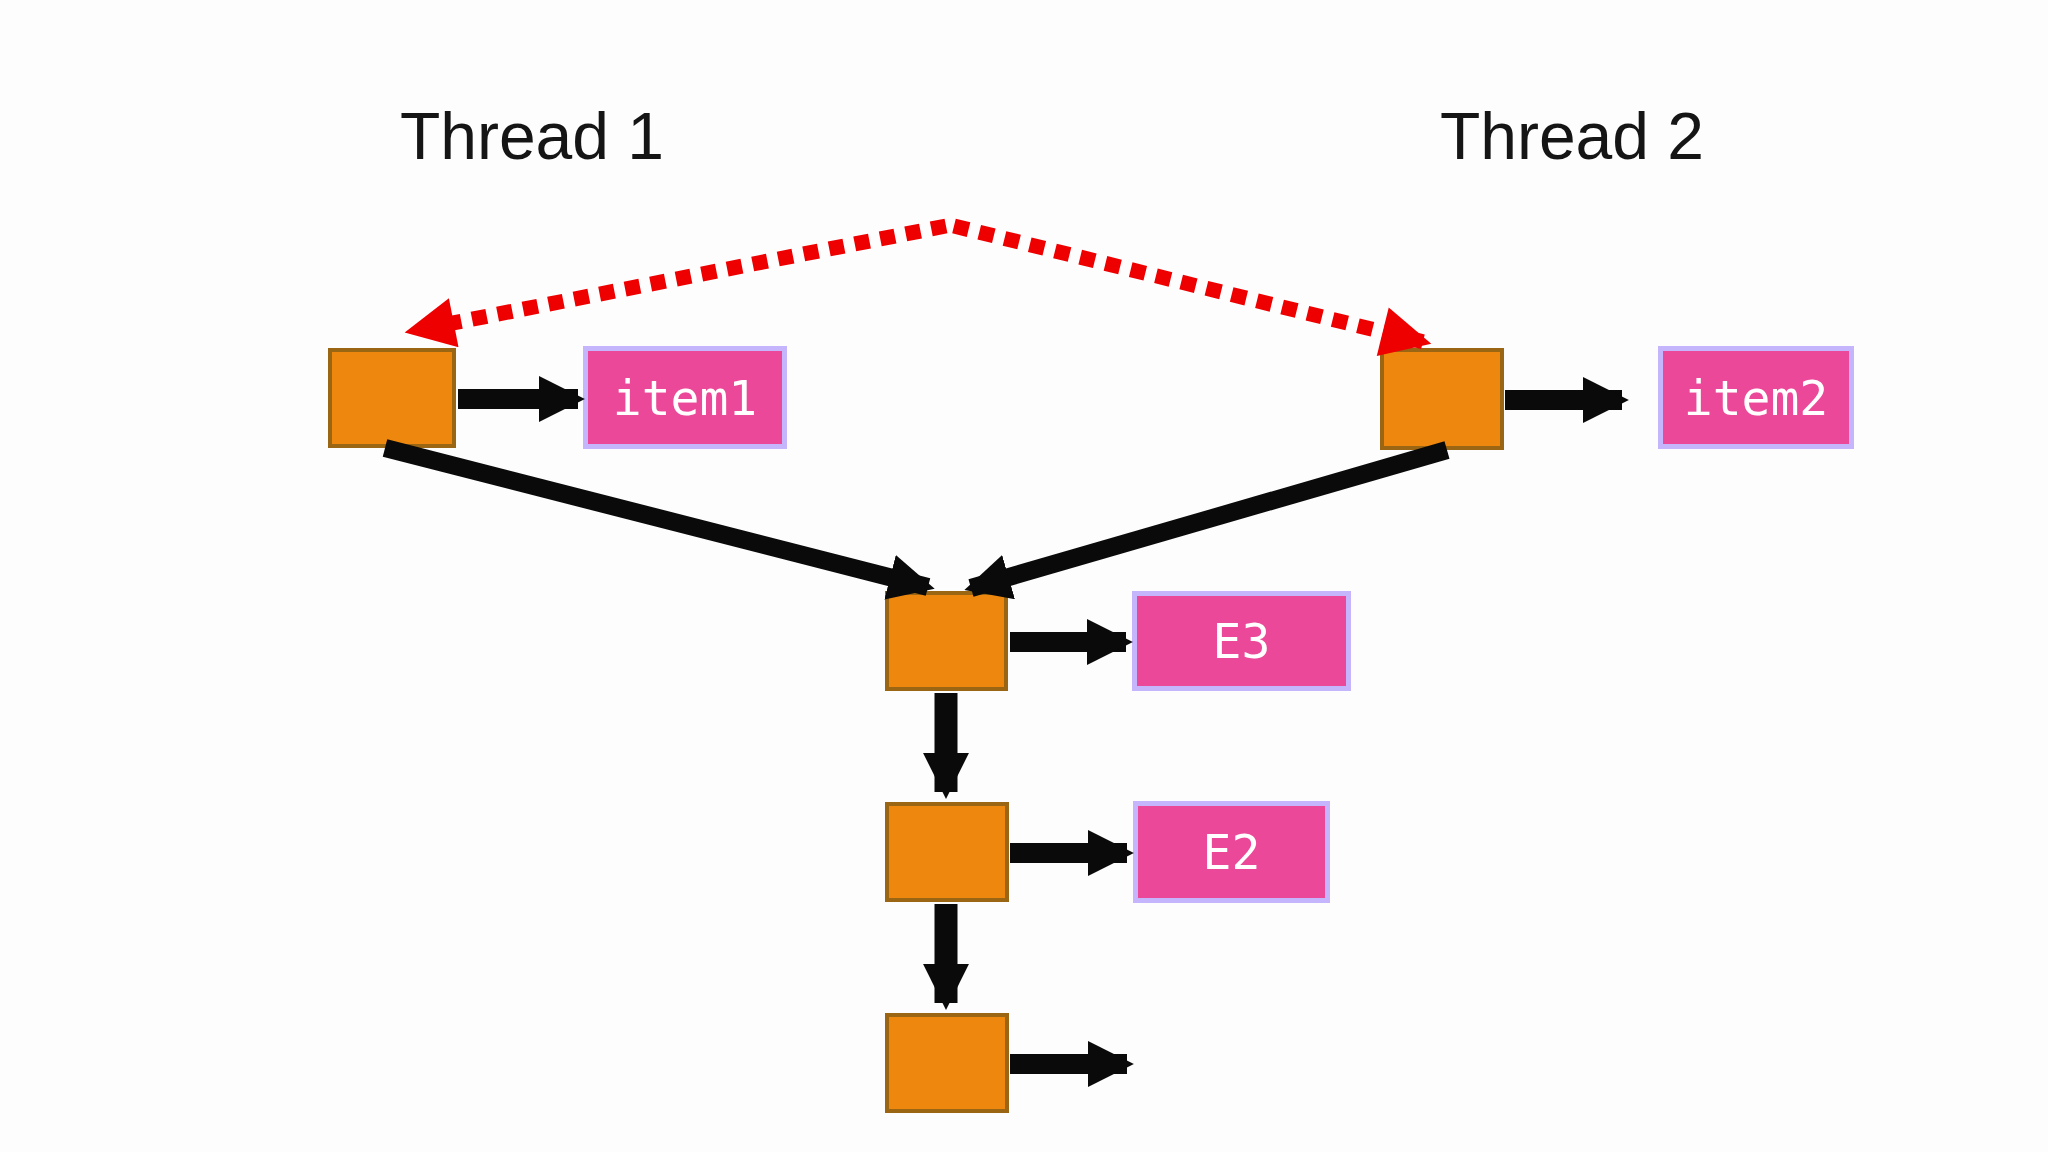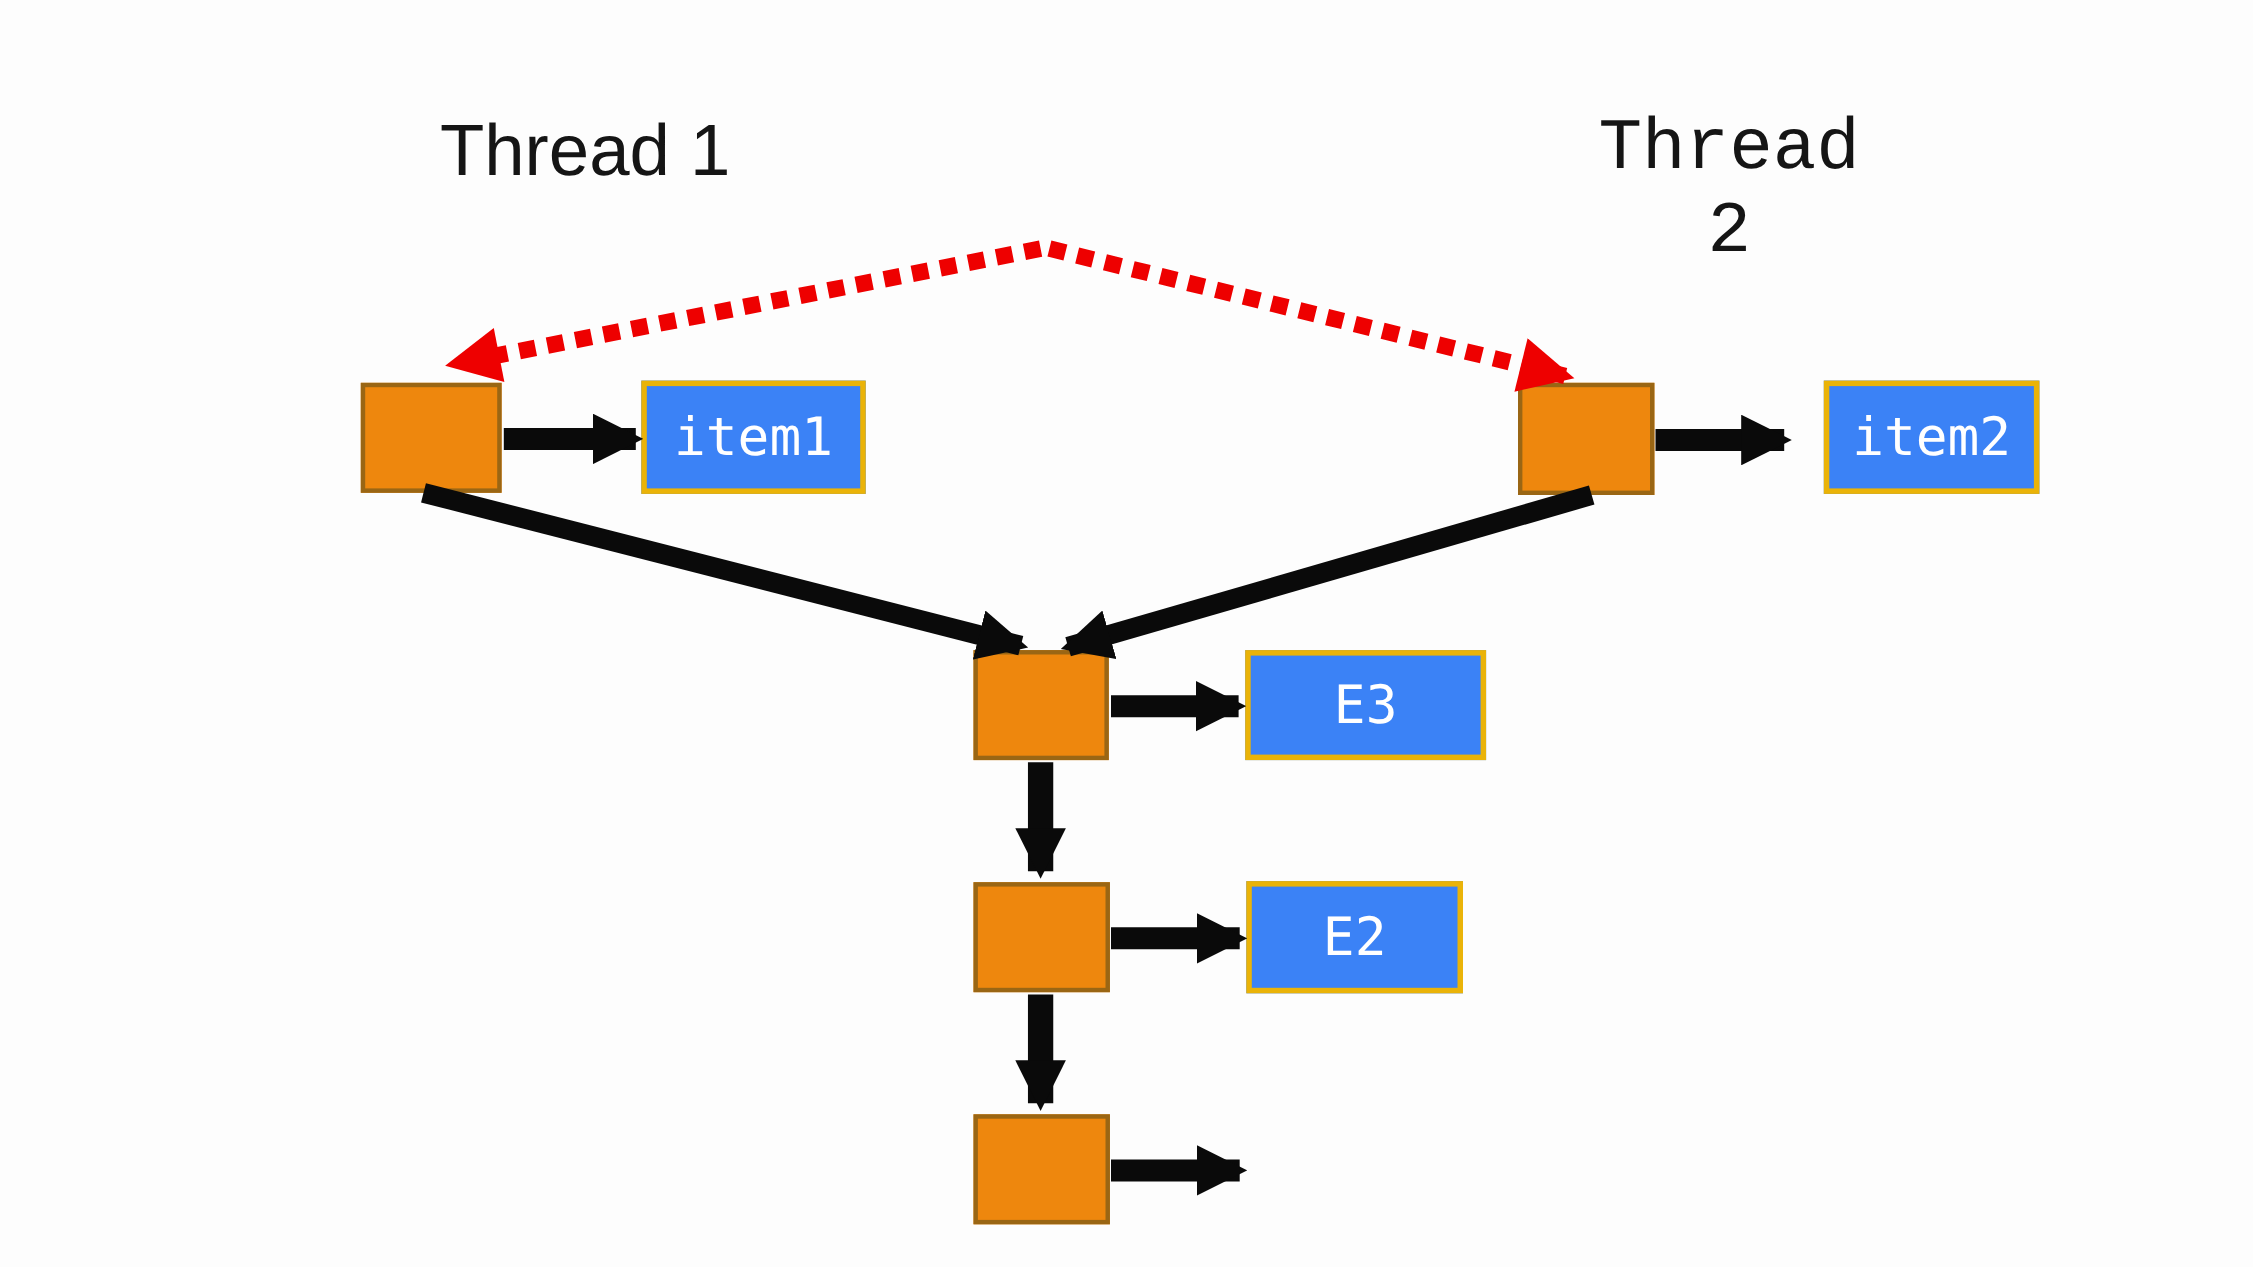--- a/index.html
+++ b/index.html
@@ -17,21 +17,21 @@
     font-size:66px;font-weight:400;letter-spacing:0px;
   }
   .top-box{
     background:#0a0a0a;color:#ffffff;z-index:2;
     font-family:"DejaVu Sans Mono",monospace;font-size:46px;
   }
   .node{
     background:#ee870d;border:4px solid #9a6614;
   }
   .value-box{
-    background:#3b82f6;border:5px solid #eab308;color:#ffffff;
+    background:#ec4899;border:5px solid #c4b5fd;color:#ffffff;
     font-family:"DejaVu Sans Mono",monospace;font-size:48px;
   }
 </style>
 </head>
 <body>
 
 <div class="canvas">
 
   <svg class="arrows" width="2048" height="1152" viewBox="0 0 2048 1152">
     <defs>
@@ -53,21 +53,21 @@
     <line x1="1010" y1="1028" x2="1127" y2="1028" stroke="#0a0a0a" stroke-width="20" marker-end="url(#ah-black)"></line>
 
     <line x1="385" y1="412" x2="928" y2="551" stroke="#0a0a0a" stroke-width="18" marker-end="url(#ah-black)"></line>
     <line x1="1447" y1="414" x2="971" y2="552" stroke="#0a0a0a" stroke-width="18" marker-end="url(#ah-black)"></line>
 
     <line x1="946" y1="657" x2="946" y2="756" stroke="#0a0a0a" stroke-width="23" marker-end="url(#ah-black)"></line>
     <line x1="946" y1="868" x2="946" y2="967" stroke="#0a0a0a" stroke-width="23" marker-end="url(#ah-black)"></line>
   </svg>
 
   <div class="thread-label" style="left:382px;top:62px;width:300px;">Thread 1</div>
-  <div class="thread-label" style="left:1422px;top:62px;width:300px;font-family:Liberation Mono, monospace;">Thread 2</div>
+  <div class="thread-label" style="left:1422px;top:62px;width:300px;">Thread 2</div>
 
 
   <div class="box node" style="left:328px;top:312px;width:128px;height:100px;"></div>
   <div class="box node" style="left:1380px;top:312px;width:124px;height:102px;"></div>
   <div class="box node" style="left:885px;top:555px;width:123px;height:100px;"></div>
   <div class="box node" style="left:885px;top:766px;width:124px;height:100px;"></div>
   <div class="box node" style="left:885px;top:977px;width:124px;height:100px;"></div>
 
   <div class="box value-box" style="left:583px;top:310px;width:204px;height:103px;">
     <span>item1</span>

